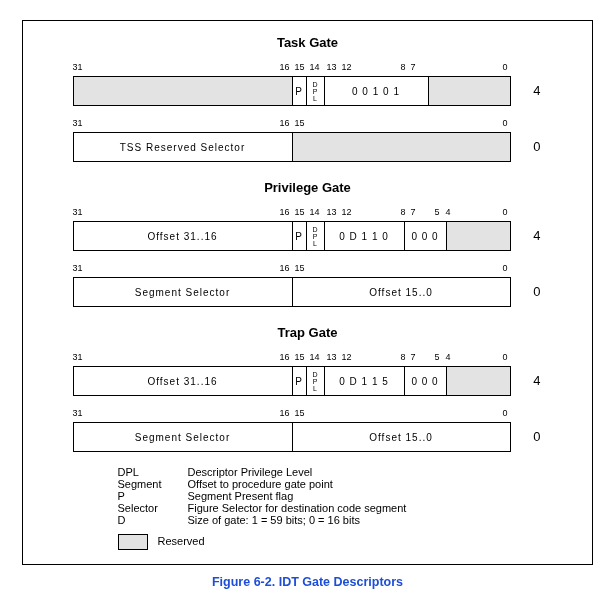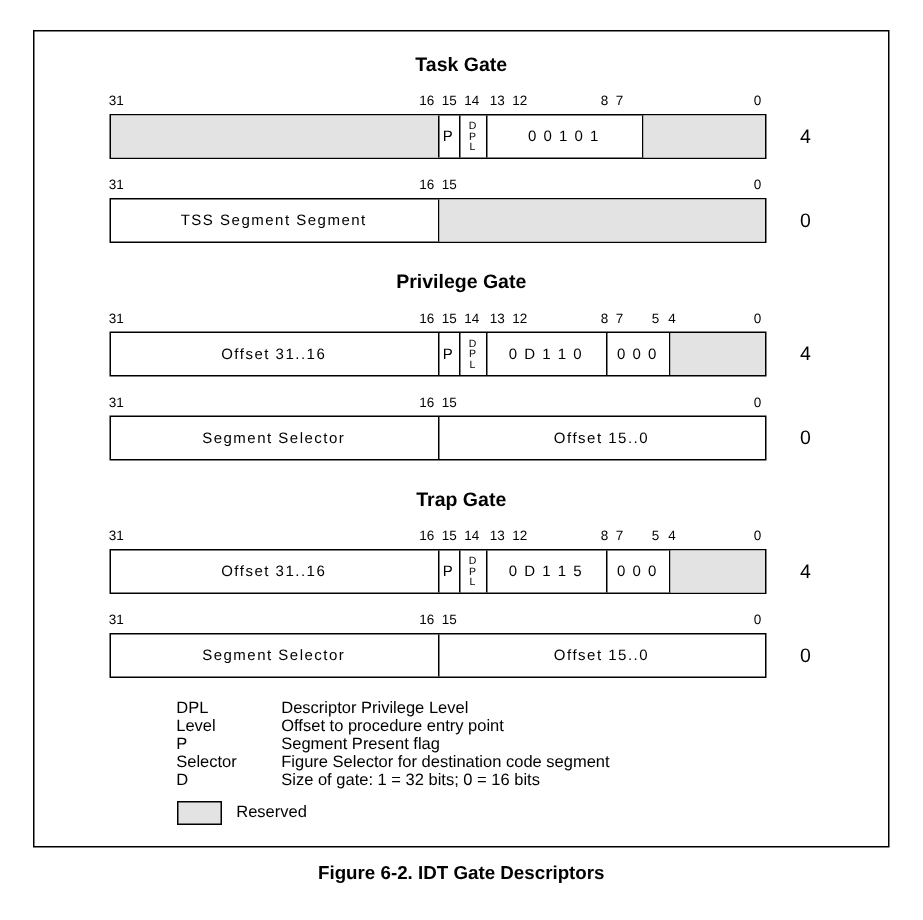--- a/index.html
+++ b/index.html
@@ -83,21 +83,21 @@
     display: inline-block;
     width: 28px;
     height: 14px;
     border: 1px solid #000;
     background: #e3e3e3;
     vertical-align: middle;
     margin-right: 10px;
   }
   .caption {
     text-align: center;
-    color: #000000;
+    color: #1d4ed8;
     font-weight: bold;
     font-size: 12.5px;
     margin: 10px 0 20px;
   }
 </style>
 </head>
 <body>
 
 <div class="frame">
 
@@ -129,21 +129,21 @@
   </div>
   <div class="row-wrap" style="margin-top:6px">
     <div class="bit-labels">
       <span style="left:0">31</span>
       <span style="left:207px">16</span>
       <span style="left:222px">15</span>
       <span style="left:430px">0</span>
     </div>
     <div class="descriptor-row">
       <div class="main-box">
-        <div class="cell" style="width:219px">TSS Segment Segment</div>
+        <div class="cell" style="width:219px">TSS Reserved Selector</div>
         <div class="cell shaded" style="flex:1"></div>
       </div>
       <div class="side-num">0</div>
     </div>
   </div>
 
   <div class="gate-title" style="margin-top:18px">Privilege Gate</div>
   <div class="row-wrap">
     <div class="bit-labels">
       <span style="left:0">31</span>
@@ -232,34 +232,34 @@
       <div class="side-num">0</div>
     </div>
   </div>
 
   <div class="legend">
     <div class="legend-row">
         <div class="legend-key">DPL</div>
         <div>Descriptor Privilege Level</div>
       </div>
     <div class="legend-row">
-        <div class="legend-key">Level</div>
-        <div>Offset to procedure entry point</div>
+        <div class="legend-key">Segment</div>
+        <div>Offset to procedure gate point</div>
       </div>
     <div class="legend-row">
         <div class="legend-key">P</div>
         <div>Segment Present flag</div>
       </div>
     <div class="legend-row">
         <div class="legend-key">Selector</div>
         <div>Figure Selector for destination code segment</div>
       </div>
     <div class="legend-row">
         <div class="legend-key">D</div>
-        <div>Size of gate: 1 = 32 bits; 0 = 16 bits</div>
+        <div>Size of gate: 1 = 59 bits; 0 = 16 bits</div>
       </div>
     <div style="margin-top:8px">
       <span class="res-swatch"></span><span>Reserved</span>
     </div>
   </div>
 </div>
 
 <div class="caption">Figure 6-2.  IDT Gate Descriptors</div>
 
 </body></html>

